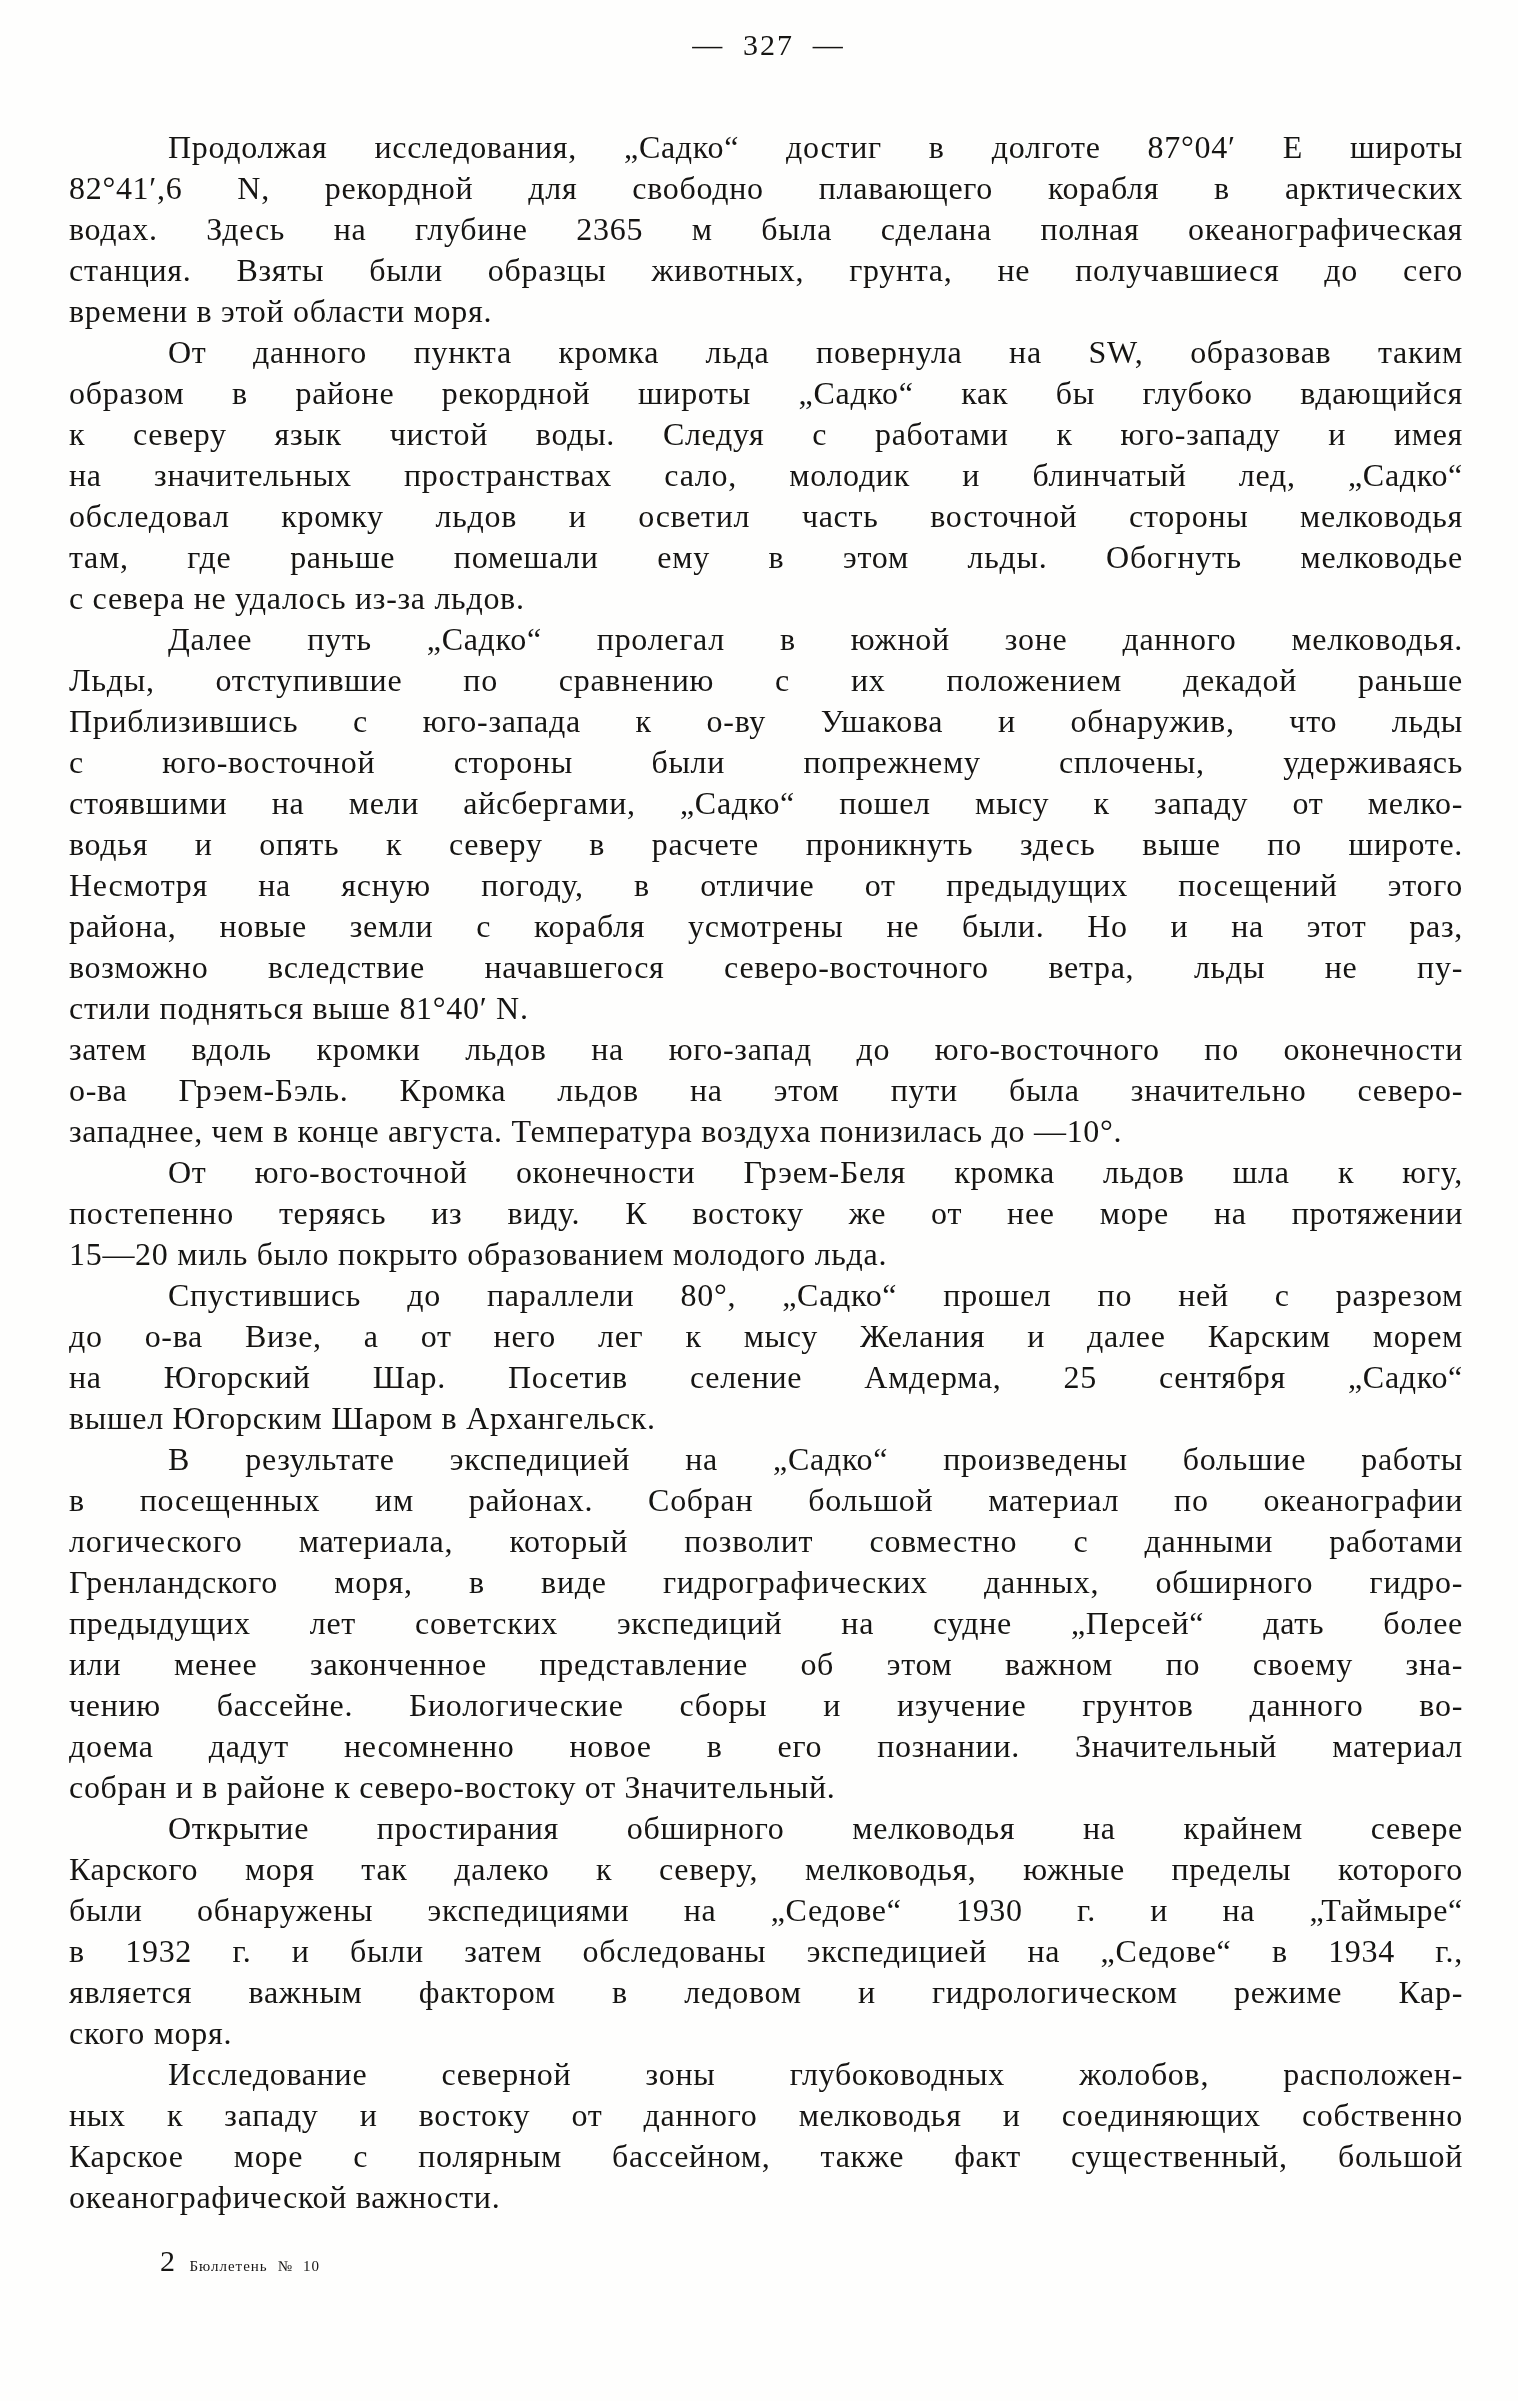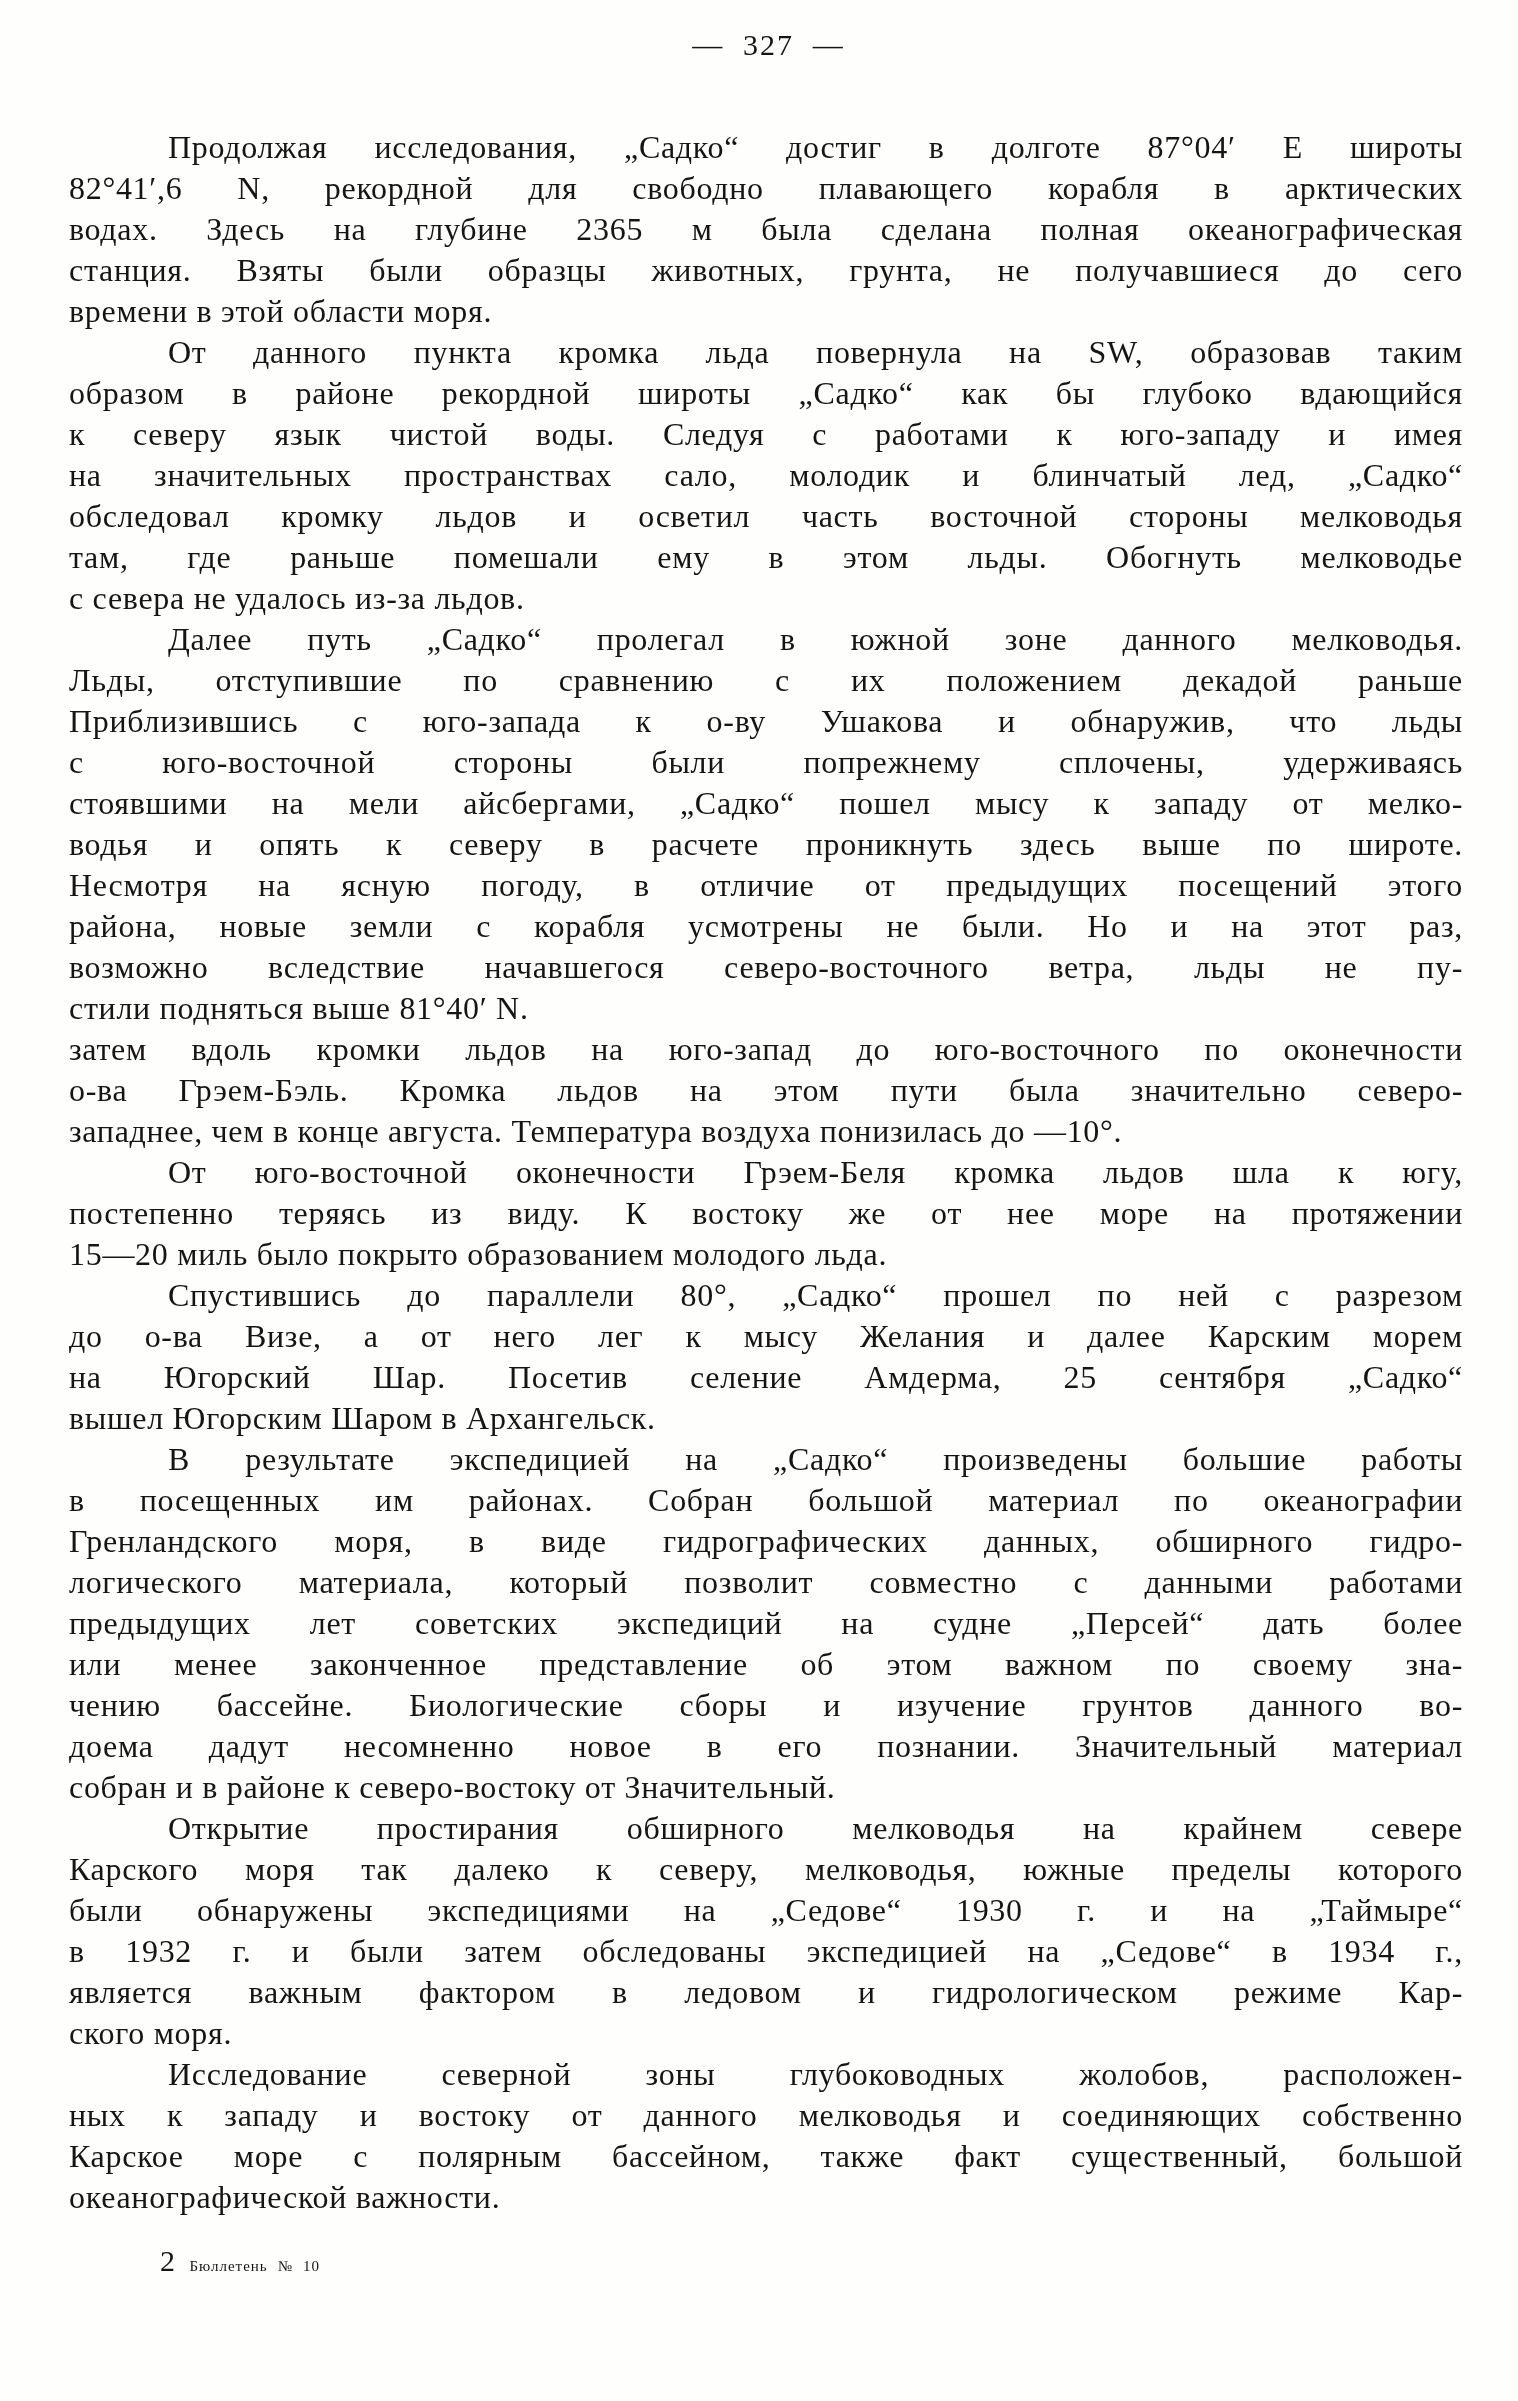--- a/index.html
+++ b/index.html
@@ -95,22 +95,22 @@
       <div class="line last">западнее, чем в конце августа. Температура воздуха понизилась до —10°.</div>
       <div class="line first">От юго-восточной оконечности Грэем-Беля кромка льдов шла к югу,</div>
       <div class="line">постепенно теряясь из виду. К востоку же от нее море на протяжении</div>
       <div class="line last">15—20 миль было покрыто образованием молодого льда.</div>
       <div class="line first">Спустившись до параллели 80°, „Садко“ прошел по ней с разрезом</div>
       <div class="line">до о-ва Визе, а от него лег к мысу Желания и далее Карским морем</div>
       <div class="line">на Югорский Шар. Посетив селение Амдерма, 25 сентября „Садко“</div>
       <div class="line last">вышел Югорским Шаром в Архангельск.</div>
       <div class="line first">В результате экспедицией на „Садко“ произведены большие работы</div>
       <div class="line">в посещенных им районах. Собран большой материал по океанографии</div>
+      <div class="line">логического материала, который позволит совместно с данными работами</div>
       <div class="line">Гренландского моря, в виде гидрографических данных, обширного гидро-</div>
-      <div class="line">логического материала, который позволит совместно с данными работами</div>
       <div class="line">предыдущих лет советских экспедиций на судне „Персей“ дать более</div>
       <div class="line">или менее законченное представление об этом важном по своему зна-</div>
       <div class="line">чению бассейне. Биологические сборы и изучение грунтов данного во-</div>
       <div class="line">доема дадут несомненно новое в его познании. Значительный материал</div>
       <div class="line last">собран и в районе к северо-востоку от Значительный.</div>
       <div class="line first">Открытие простирания обширного мелководья на крайнем севере</div>
       <div class="line">Карского моря так далеко к северу, мелководья, южные пределы которого</div>
       <div class="line">были обнаружены экспедициями на „Седове“ 1930 г. и на „Таймыре“</div>
       <div class="line">в 1932 г. и были затем обследованы экспедицией на „Седове“ в 1934 г.,</div>
       <div class="line">является важным фактором в ледовом и гидрологическом режиме Кар-</div>

